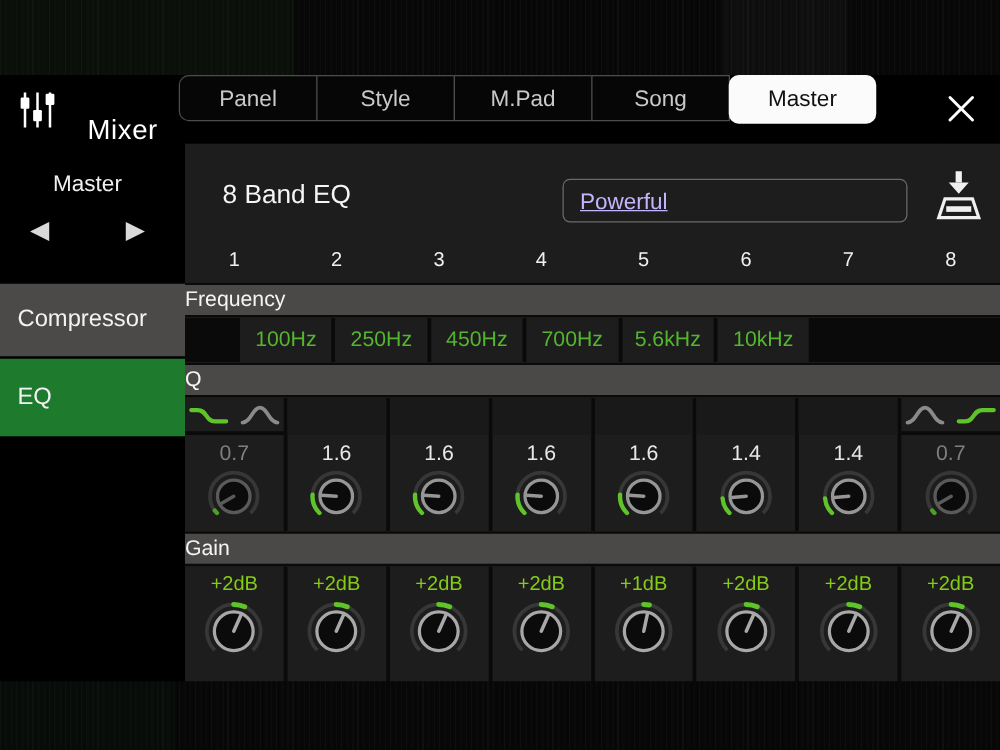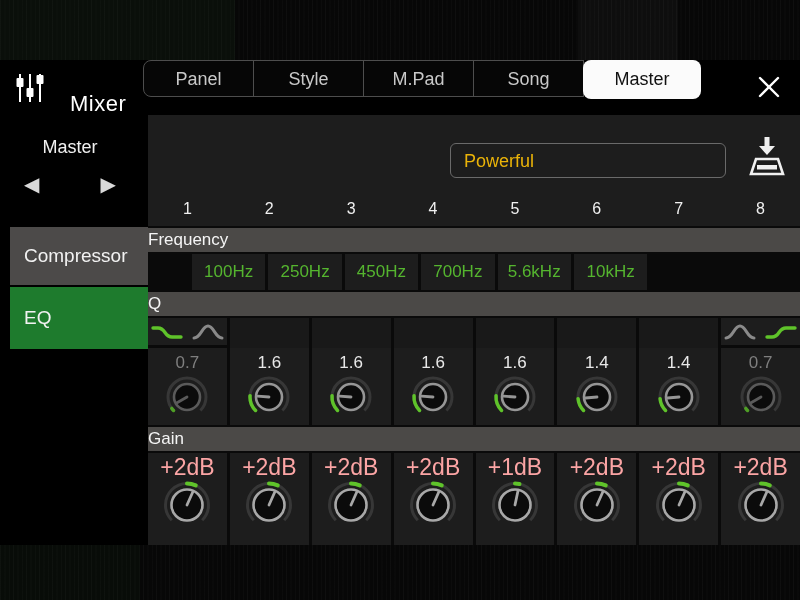--- a/index.html
+++ b/index.html
@@ -27,34 +27,34 @@
     height:39px;line-height:39px;font-weight:400;}
   .close-btn{position:absolute;right:16px;top:13px;width:30px;height:30px;background:none;border:none;
     padding:0;cursor:pointer;}
 
   
   .sidebar{position:absolute;left:0;top:115px;width:148px;height:430px;background:#000;}
   .master-nav{position:absolute;left:0;top:0;width:140px;height:110px;}
   .master-label{text-align:center;color:#f0f0f0;font-size:18px;padding-top:22px;}
   .nav-arrows{display:flex;justify-content:space-between;padding:16px 24px 0 24px;}
   .nav-arrow{color:#d9d9d9;font-size:20px;line-height:20px;cursor:pointer;background:none;border:none;padding:0;}
-  .side-item{position:absolute;left:10px;width:148px;display:flex;align-items:center;
+  .side-item{position:absolute;left:0;width:148px;display:flex;align-items:center;
     padding-left:14px;box-sizing:border-box;font-size:19px;color:#f2f2f2;cursor:pointer;}
   .side-item.compressor{top:112px;height:58px;background:#4c4a49;}
   .side-item.eq{top:172px;height:62px;background:#1e7b2d;}
 
   
   .panel{position:absolute;left:148px;top:115px;width:652px;height:430px;
     display:flex;flex-direction:column;background:#0a0a0a;}
   .panel-header{position:relative;height:77px;background:#1d1d1d;flex:none;}
   .panel-title{position:absolute;left:30px;top:0;height:77px;line-height:82px;margin:0;
     font-size:21px;font-weight:400;color:#f5f5f5;}
   .preset-box{position:absolute;left:302px;top:28px;width:276px;height:35px;line-height:35px;
-    border:1px solid #6a6a6a;border-radius:6px;color:#eab308;font-size:18px;
-    padding-left:13px;box-sizing:border-box;cursor:pointer;}
+    border:1px solid #6a6a6a;border-radius:6px;color:#c4b5fd;font-size:18px;
+    padding-left:13px;box-sizing:border-box;cursor:pointer;text-decoration:underline;}
   .save-btn{position:absolute;right:14px;top:20px;width:38px;height:42px;background:none;border:none;
     padding:0;cursor:pointer;}
 
   .row{display:grid;grid-template-columns:repeat(8,1fr);column-gap:3px;flex:none;}
   .nums{height:34px;background:#1d1d1d;}
   .num-cell{display:flex;align-items:center;justify-content:center;
     font-size:16px;color:#f0f0f0;}
   .label-row{height:28px;line-height:24px;background:#4b4947;color:#f5f5f5;font-size:17px;
     padding-left:0;border-top:2px solid #0a0a0a;border-bottom:2px solid #0a0a0a;
     box-sizing:border-box;flex:none;}
@@ -65,21 +65,21 @@
   .q-cell{background:#1d1d1d;display:flex;flex-direction:column;align-items:center;}
   .icon-strip{width:100%;height:30px;box-sizing:border-box;display:flex;align-items:center;
     justify-content:center;gap:9px;flex:none;}
   .icon-strip.has-icons{border-bottom:3px solid #0a0a0a;}
   .icon-strip.empty{background:#191919;}
   .shape-btn{background:none;border:none;padding:0;cursor:pointer;line-height:0;}
   .q-value{height:26px;line-height:30px;font-size:17px;color:#e8e8e8;flex:none;}
   .q-value.dim{color:#7f7f7f;}
   .gains{height:92px;}
   .gain-cell{background:#1d1d1d;display:flex;flex-direction:column;align-items:center;}
-  .gain-value{height:25px;line-height:29px;font-size:23px;color:#fca5a5;flex:none;}
+  .gain-value{height:25px;line-height:29px;font-size:16px;color:#84cc16;flex:none;}
   .knob{line-height:0;cursor:pointer;}
 </style>
 </head>
 <body>
 
 <div class="screen">
   <div class="tint-left"></div>
   <div class="tint-mid"></div>
   <div class="tint-bl"></div>
 
@@ -124,20 +124,21 @@
       <span>Compressor</span>
     </div>
     <div class="side-item eq">
       <span>EQ</span>
     </div>
   </aside>
 
   <main class="panel">
 
     <div class="panel-header">
+      <h2 class="panel-title">8 Band EQ</h2>
       <div class="preset-box">Powerful</div>
       <button class="save-btn">
         <span>
           <svg width="38" height="42" viewBox="0 0 38 42">
             <line x1="19" y1="2" x2="19" y2="11" stroke="#f0f0f0" stroke-width="5"></line>
             <polygon points="11,11 27,11 19,20" fill="#f0f0f0"></polygon>
             <path d="M8,24 L30,24 L35,39 L3,39 Z" fill="none" stroke="#f0f0f0" stroke-width="2.6"></path>
             <rect x="9" y="30" width="20" height="4.5" fill="#f0f0f0"></rect>
           </svg>
         </span>

